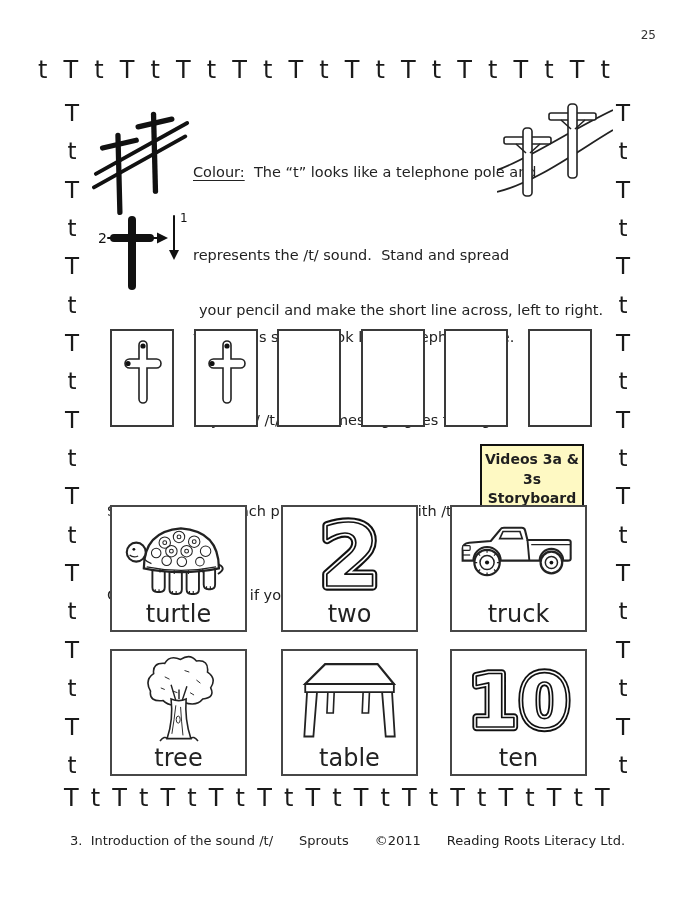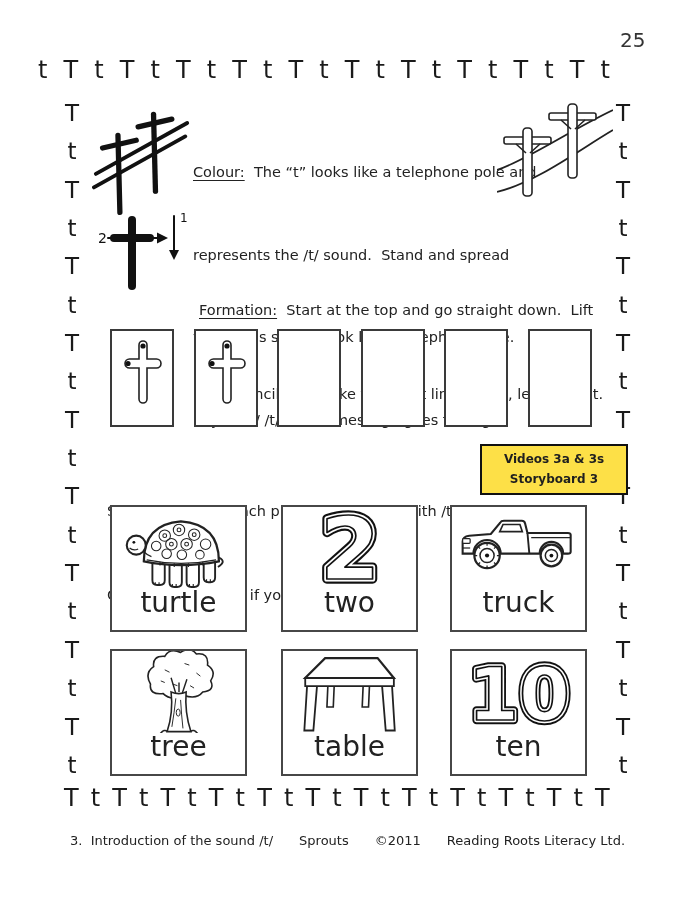--- a/index.html
+++ b/index.html
@@ -6,37 +6,37 @@
   #page{
     position:relative;width:695px;height:900px;background:#fff;overflow:hidden;
     font-family:"DejaVu Sans","Liberation Sans",sans-serif;color:#1f1f1f;
   }
   .abs{position:absolute;}
   
   .border-h{display:flex;justify-content:space-between;align-items:baseline;
     font-size:24px;color:#1a1a1a;}
   .border-v{display:flex;flex-direction:column;justify-content:space-between;align-items:center;
     font-size:23px;color:#1a1a1a;}
-  .page-num{font-size:20px;color:#333;text-align:left;}
+  .page-num{font-size:12px;color:#333;text-align:right;}
   
   .wtext{font-size:14.5px;line-height:27.5px;white-space:pre-wrap;color:#222;}
   .wline{white-space:pre-wrap;}
   .ulabel{text-decoration:underline;text-underline-offset:3px;text-decoration-thickness:1.2px;}
   
   .practice-row{display:flex;justify-content:space-between;}
   .pbox{width:64px;height:98px;border:2px solid #3a3a3a;background:#fff;
     display:flex;align-items:center;justify-content:center;box-sizing:border-box;padding-bottom:10px;}
   
-  .videos-box{width:148px;border:2.5px solid #111;background:#fde047;text-align:center;
-    font-weight:bold;font-size:12px;line-height:19.5px;padding:4px 0;box-sizing:border-box;}
+  .videos-box{width:104px;border:2.5px solid #111;background:#fef9c3;text-align:center;
+    font-weight:bold;font-size:14px;line-height:19.5px;padding:4px 0;box-sizing:border-box;}
   
   .card{width:137px;height:127px;border:2px solid #474747;background:#fff;box-sizing:border-box;
     display:flex;flex-direction:column;align-items:center;}
   .card .art{flex:1;width:100%;display:flex;align-items:center;justify-content:center;overflow:hidden;}
-  .card-label{font-size:28px;line-height:1;padding-bottom:13px;color:#222;}
+  .card-label{font-size:24px;line-height:1;padding-bottom:4px;color:#222;}
   
   .footer{display:flex;justify-content:center;gap:26px;font-size:13px;color:#222;}
   .footer span{white-space:pre;}
   svg{display:block;}
   .ink{stroke:#222;fill:none;}
 </style>
 </head>
 <body>
 
 <div id="page">
@@ -176,21 +176,20 @@
         <line x1="76" y1="10" x2="76" y2="45" stroke-width="2"></line>
       </g>
       <polygon points="59,26.5 70,32 59,37.5" fill="#111"></polygon>
       <polygon points="71,44 81,44 76,54" fill="#111"></polygon>
       <text x="0" y="37" font-size="14" fill="#111">2</text>
       <text x="82" y="16" font-size="12" fill="#111">1</text>
     </svg>
   </div>
 
   <div class="abs wtext" style="left:199px;top:240px;line-height:28px;">
-    <div class="wline"><span class="ulabel">Formation:</span><span>  Start at the top and go straight down.  Lift</span></div>
     <div class="wline">your pencil and make the short line across, left to right.</div>
   </div>
 
 
   <div class="abs practice-row" style="left:110px;top:329px;width:482px;">
     <div class="pbox">
       <svg width="44" height="72" viewBox="0 0 44 72">
         <path d="M19,8 A4,4 0 0 1 27,8 L27,22 L36.5,22 A4.5,4.5 0 0 1 36.5,31 L27,31 L27,62 A4,4 0 0 1 19,62 L19,31 L9.5,31 A4.5,4.5 0 0 1 9.5,22 L19,22 Z" fill="#fff" stroke="#222" stroke-width="1.6"></path>
         <circle cx="23" cy="9" r="2.6" fill="#111"></circle>
           <circle cx="8" cy="26.5" r="2.6" fill="#111"></circle>

